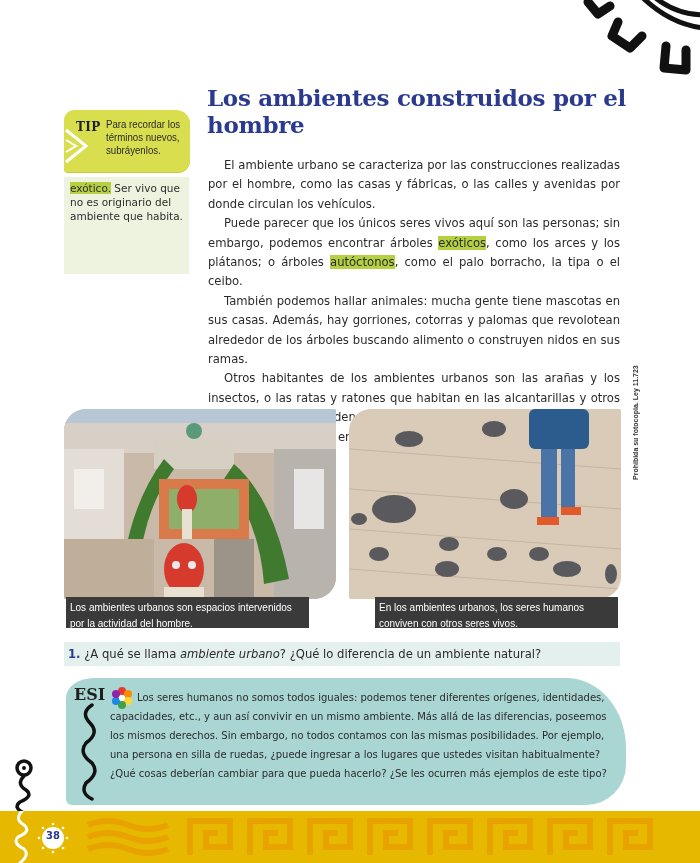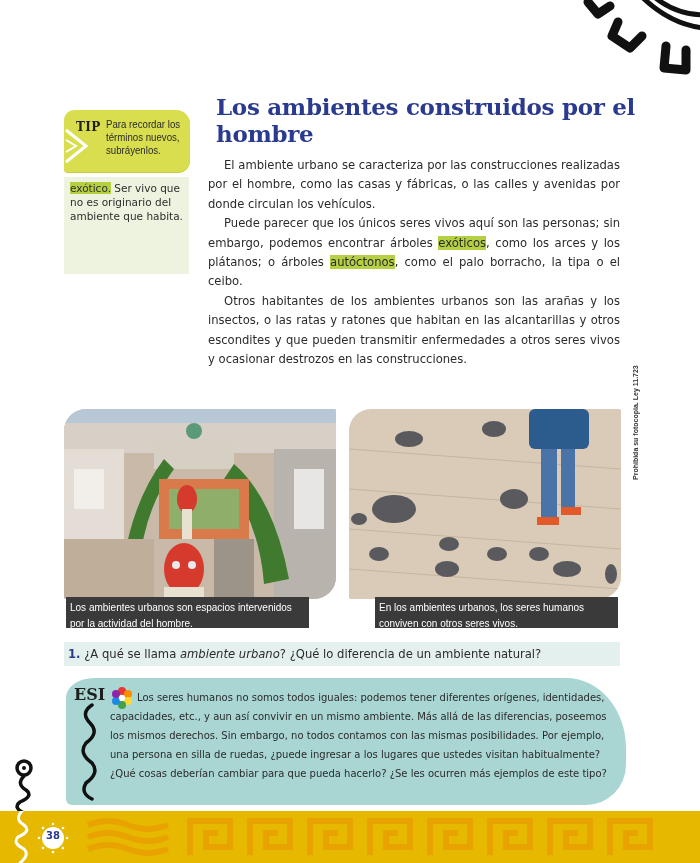--- a/index.html
+++ b/index.html
@@ -74,25 +74,26 @@
     <path d="M2,14 L12,20 L2,26" fill="none" stroke="#ffffff" stroke-width="2"></path>
   </svg>
   <span class="tip-label">TIP</span>
   <span class="tip-text">Para recordar los términos nuevos, subráyenlos.</span>
 </div>
 
 <div class="glossary">
   <p><span class="term">exótico.</span><span> Ser vivo que no es originario del ambiente que habita.</span></p>
 </div>
 
-<h1 class="title" style="margin:9px;">Los ambientes construidos por el hombre</h1>
+<h1 class="title" style="margin:0;">Los ambientes construidos por el hombre</h1>
 
 <div class="body">
   <p>El ambiente urbano se caracteriza por las construcciones realizadas por el hombre, como las casas y fábricas, o las calles y avenidas por donde circulan los vehículos.</p>
   <p><span>Puede parecer que los únicos seres vivos aquí son las personas; sin embargo, podemos encontrar árboles </span><span class="hl">exóticos</span><span>, como los arces y los plátanos; o árboles </span><span class="hl">autóctonos</span><span>, como el palo borracho, la tipa o el ceibo.</span></p>
+  <p>También podemos hallar animales: mucha gente tiene mascotas en sus casas. Además, hay gorriones, cotorras y palomas que revolotean alrededor de los árboles buscando alimento o construyen nidos en sus ramas.</p>
   <p>Otros habitantes de los ambientes urbanos son las arañas y los insectos, o las ratas y ratones que habitan en las alcantarillas y otros escondites y que pueden transmitir enfermedades a otros seres vivos y ocasionar destrozos en las construcciones.</p>
 </div>
 
 <div class="legal">Prohibida su fotocopia. Ley 11.723</div>
 
 <div class="photo photo-left">
   <svg viewBox="0 0 272 190" preserveAspectRatio="none">
     <rect width="272" height="190" fill="#c9b9a8"></rect>
     <rect width="272" height="14" fill="#b8c7d6"></rect>
     <rect x="0" y="14" width="272" height="30" fill="#d8d0c6"></rect>

